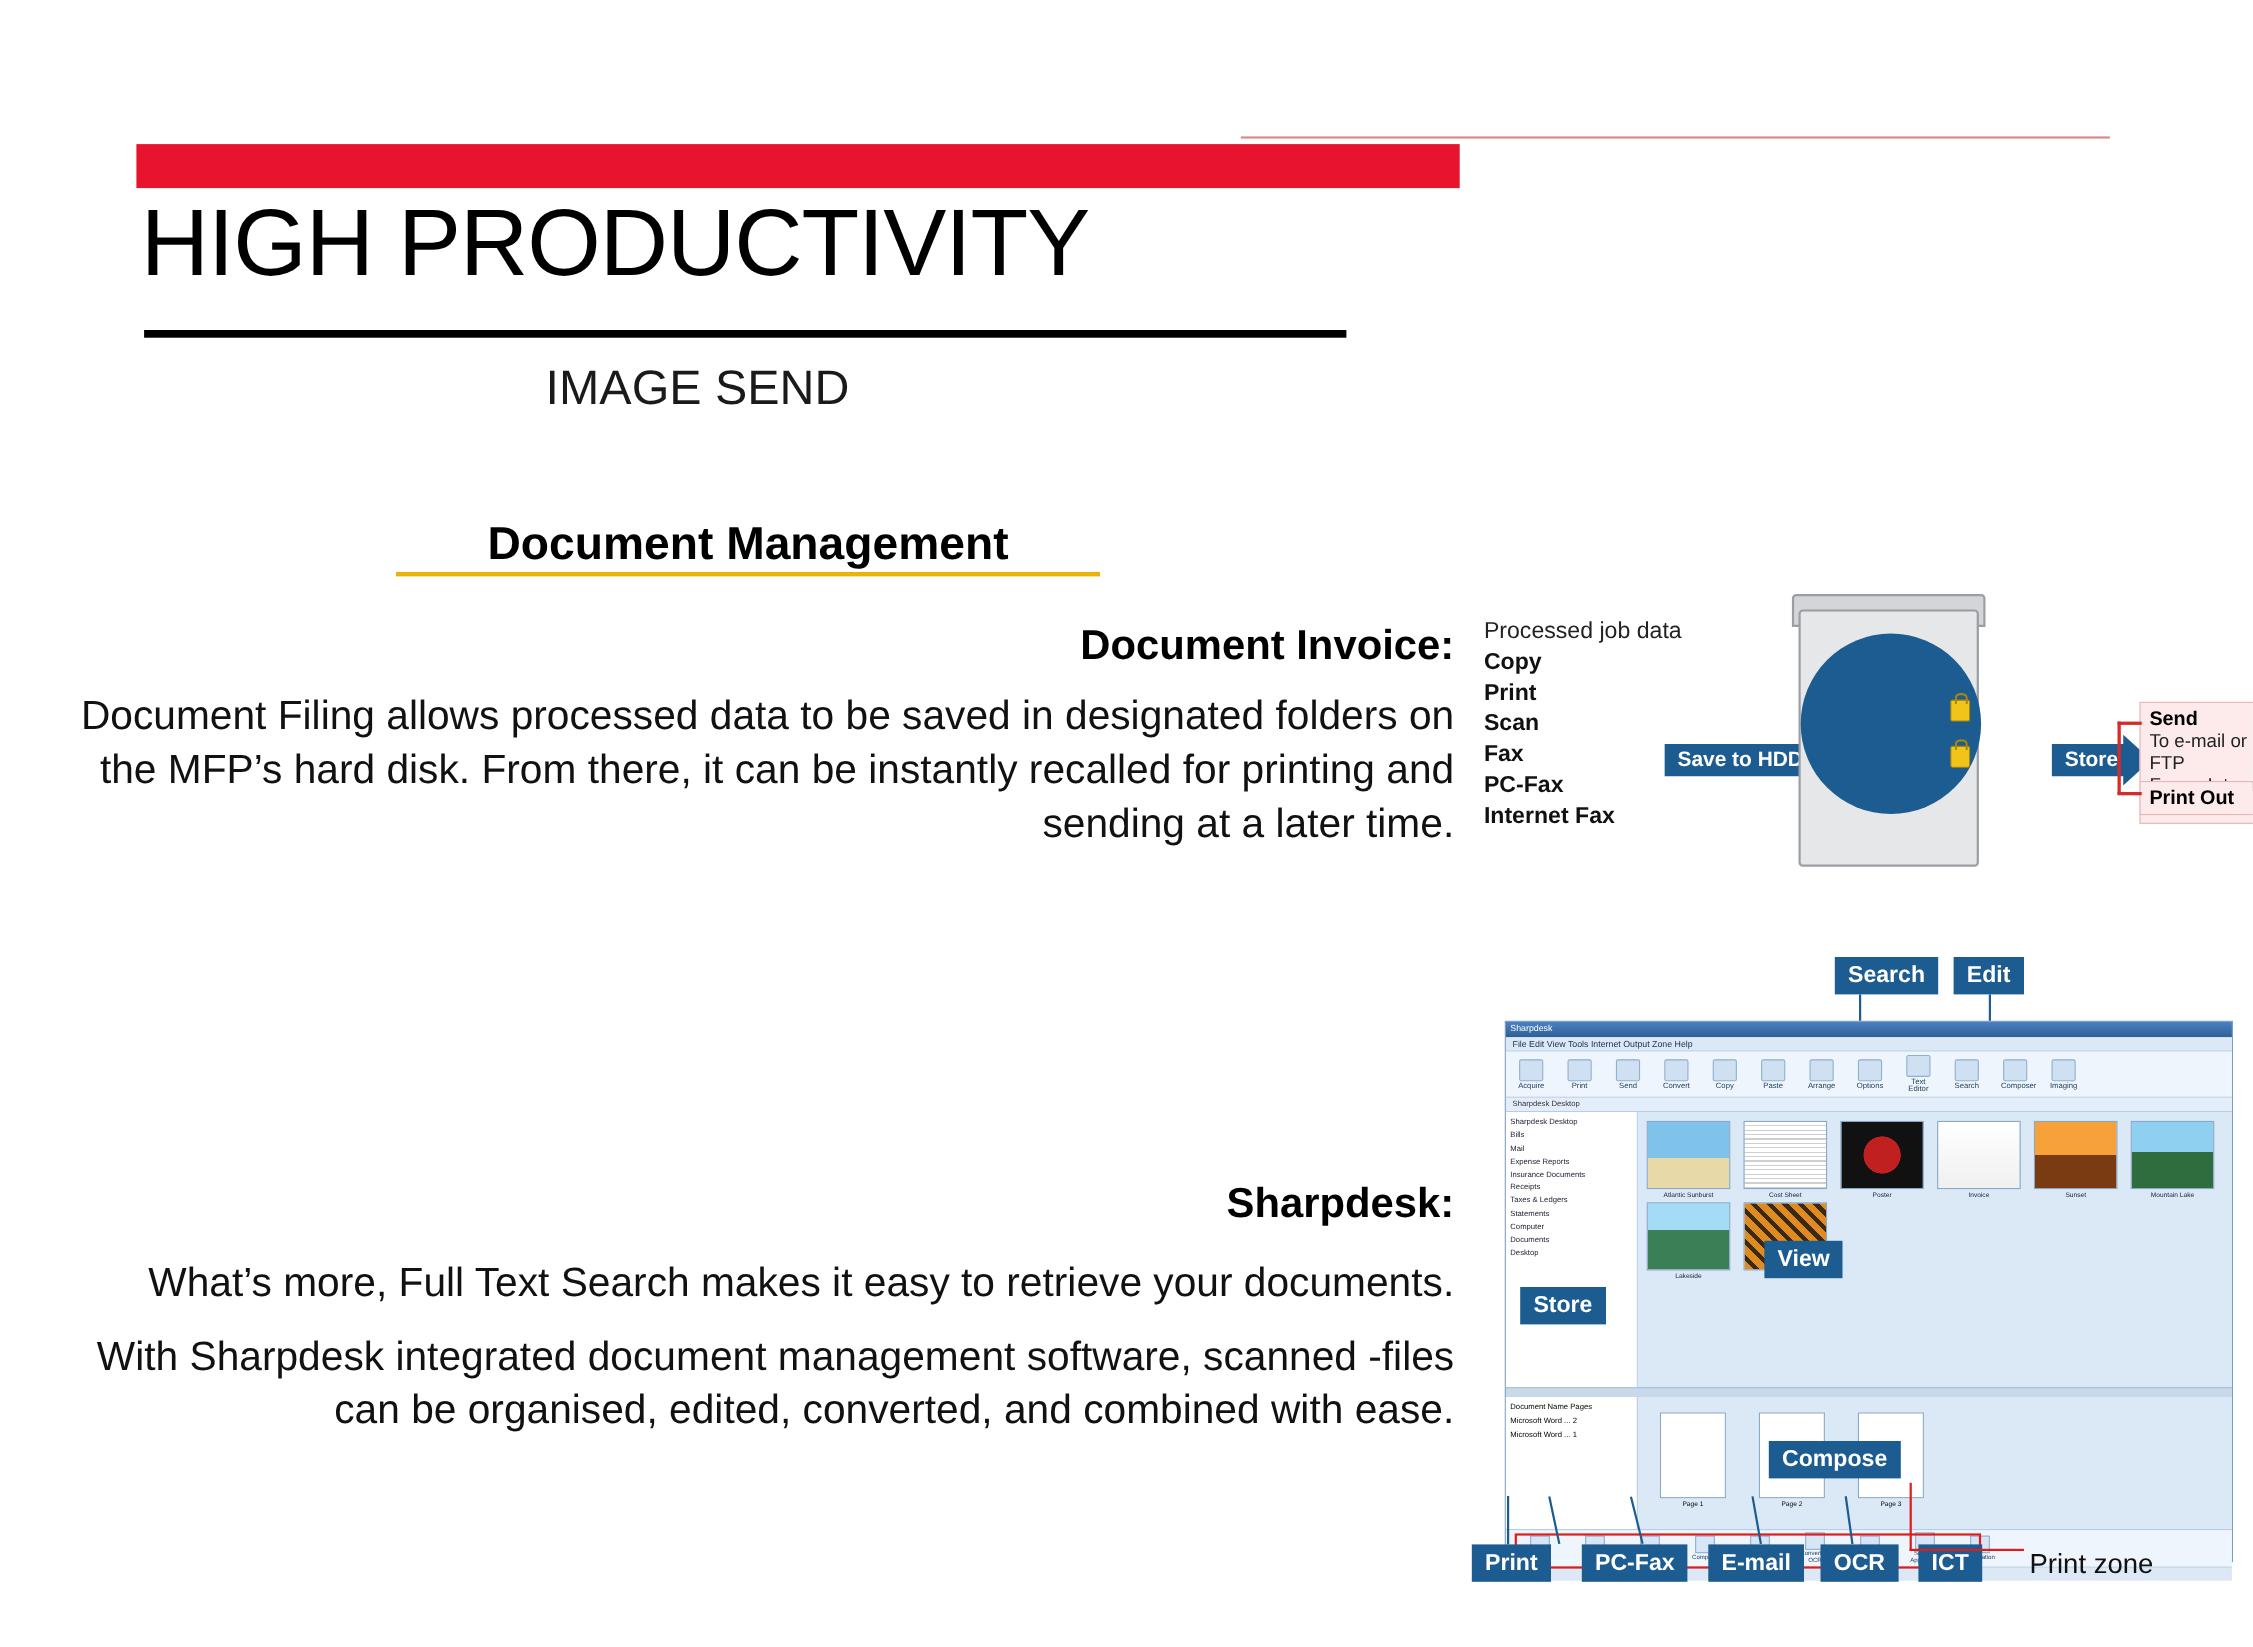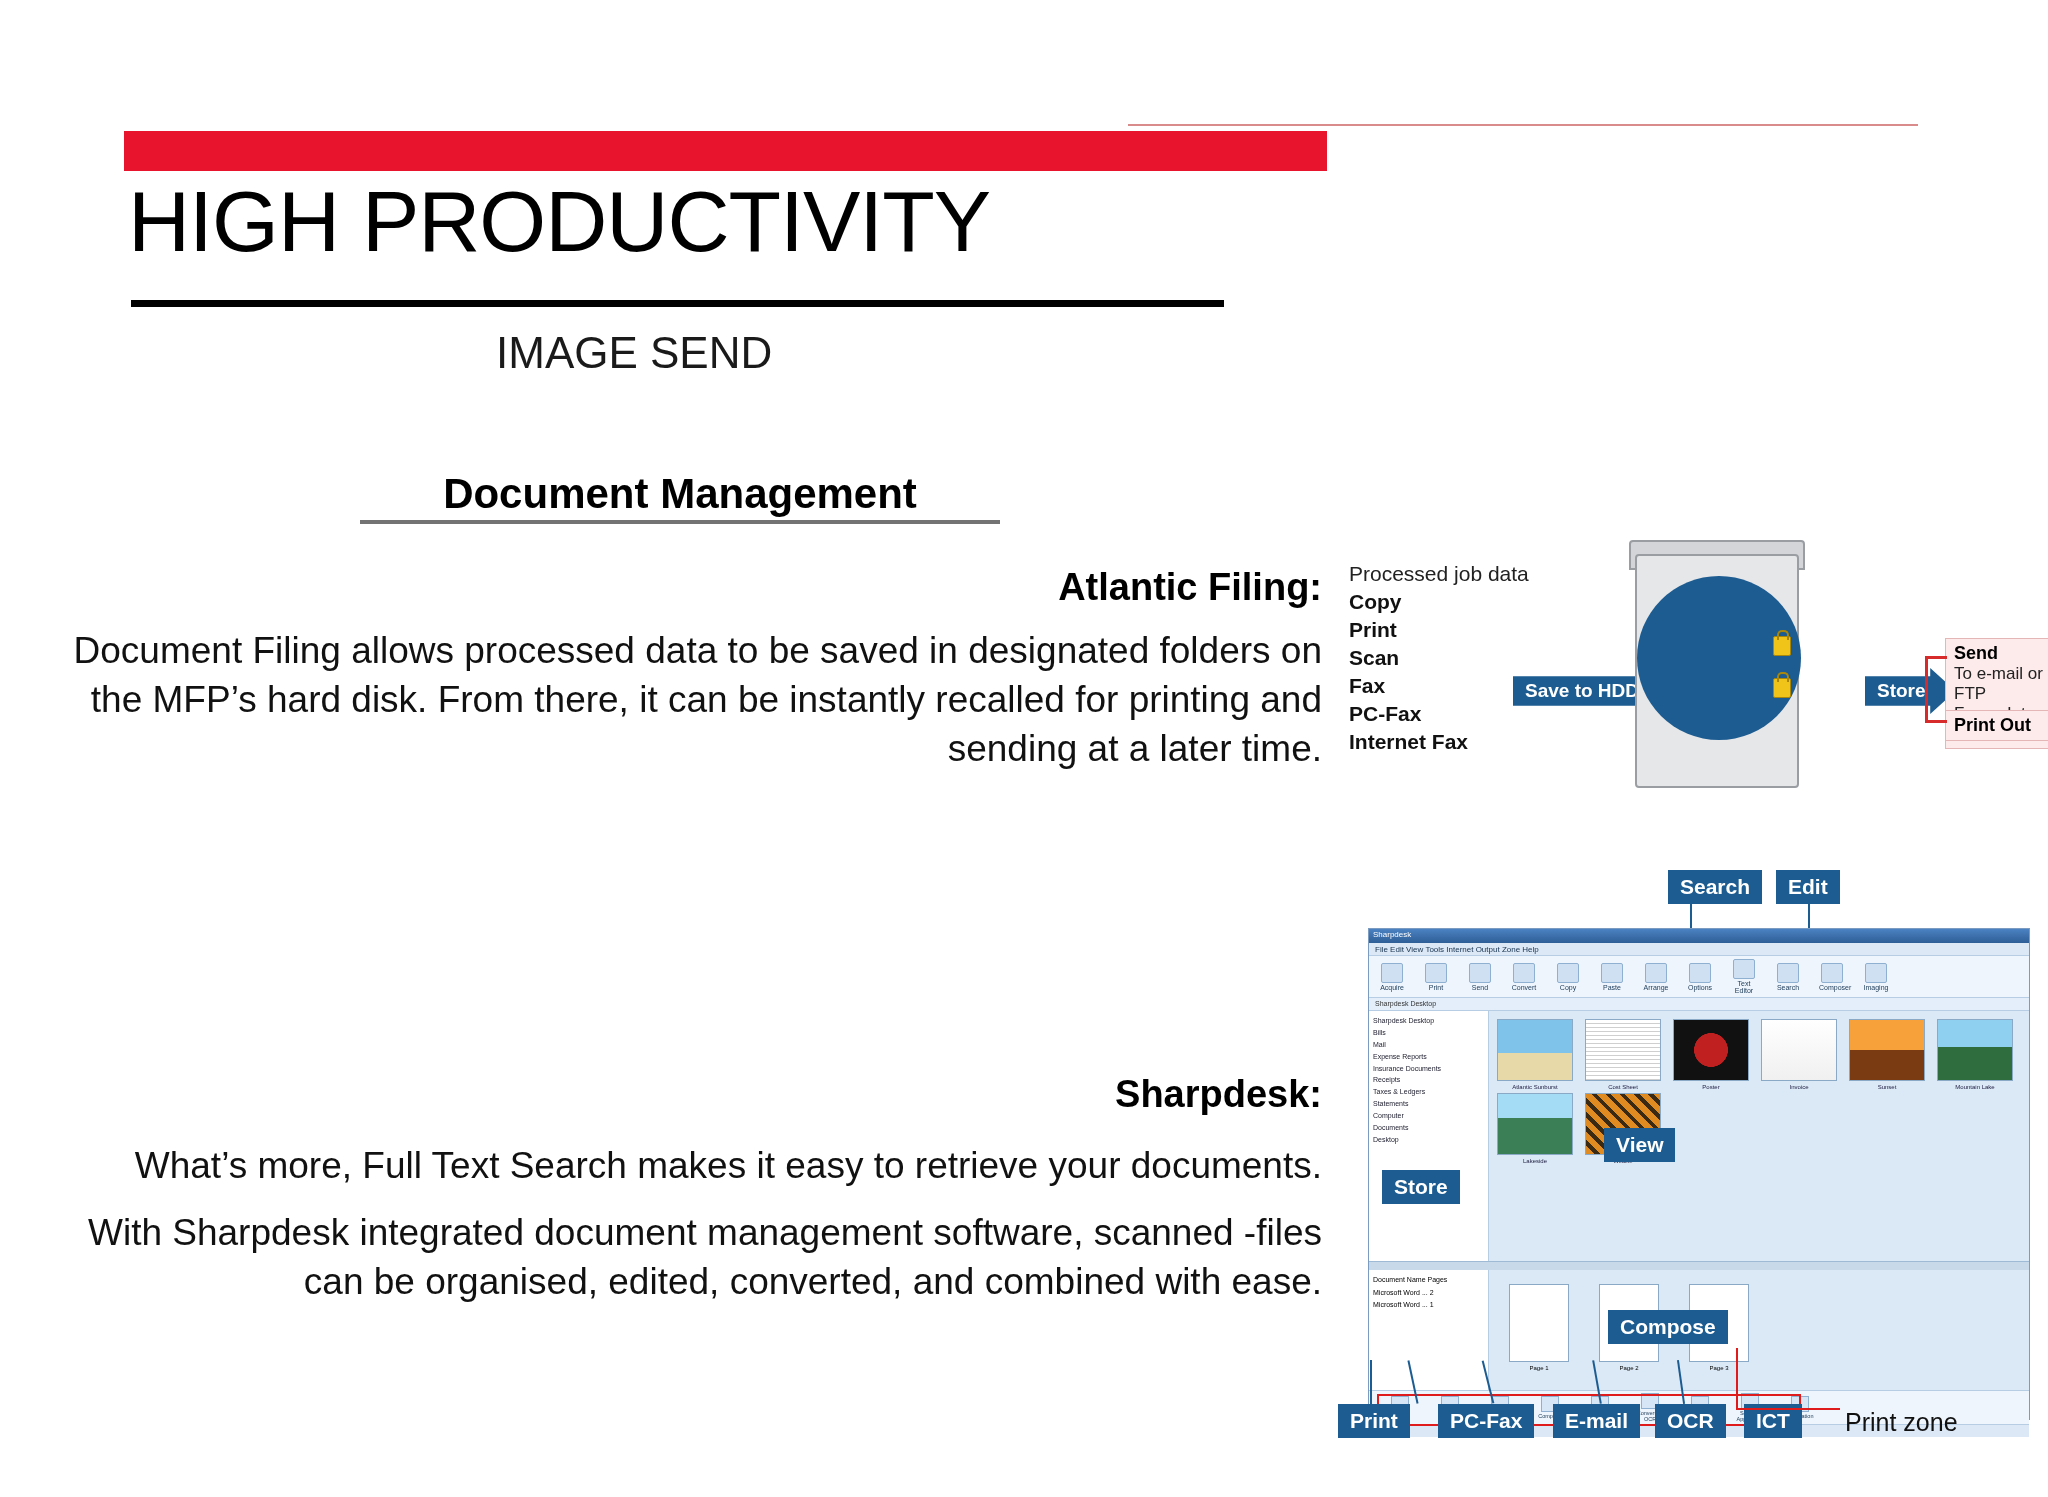--- a/index.html
+++ b/index.html
@@ -68,21 +68,21 @@
     width: 1320px;
   }
   .sec-title {
     text-align: center;
     font-size: 42px;
     font-weight: bold;
     color: #000;
     display: block;
     margin: 0 auto;
     width: 640px;
-    border-bottom: 4px solid #737373;
+    border-bottom: 4px solid #eab308;
     padding-bottom: 2px;
   }
   .sub-head {
     text-align: right;
     font-size: 38px;
     font-weight: bold;
     color: #000;
     margin-top: 42px;
     padding-right: 18px;
   }
@@ -298,21 +298,21 @@
 <body>
 
 <div class="red-bar"></div>
 <div class="thin-rule"></div>
 <div class="main-title">HIGH PRODUCTIVITY</div>
 <div class="title-underline"></div>
 <div class="subtitle">IMAGE SEND</div>
 
 <div class="col-left">
   <div class="sec-title">Document Management</div>
-  <div class="sub-head">Atlantic Filing:</div>
+  <div class="sub-head">Document Invoice:</div>
   <div class="body-par">Document Filing allows processed data to be saved in designated folders on the MFP’s hard disk. From there, it can be instantly recalled for printing and sending at a later time.</div>
   <div class="sub-head sharpdesk">Sharpdesk:</div>
   <div class="body-par p2">What’s more, Full Text Search makes it easy to retrieve your documents.</div>
   <div class="body-par">With Sharpdesk integrated document management software, scanned -files can be organised, edited, converted, and combined with ease.</div>
 </div>
 
 <div class="graphic-top">
   <div class="gt-labels">
     <div class="first">Processed job data</div>
     <div>Copy</div>

